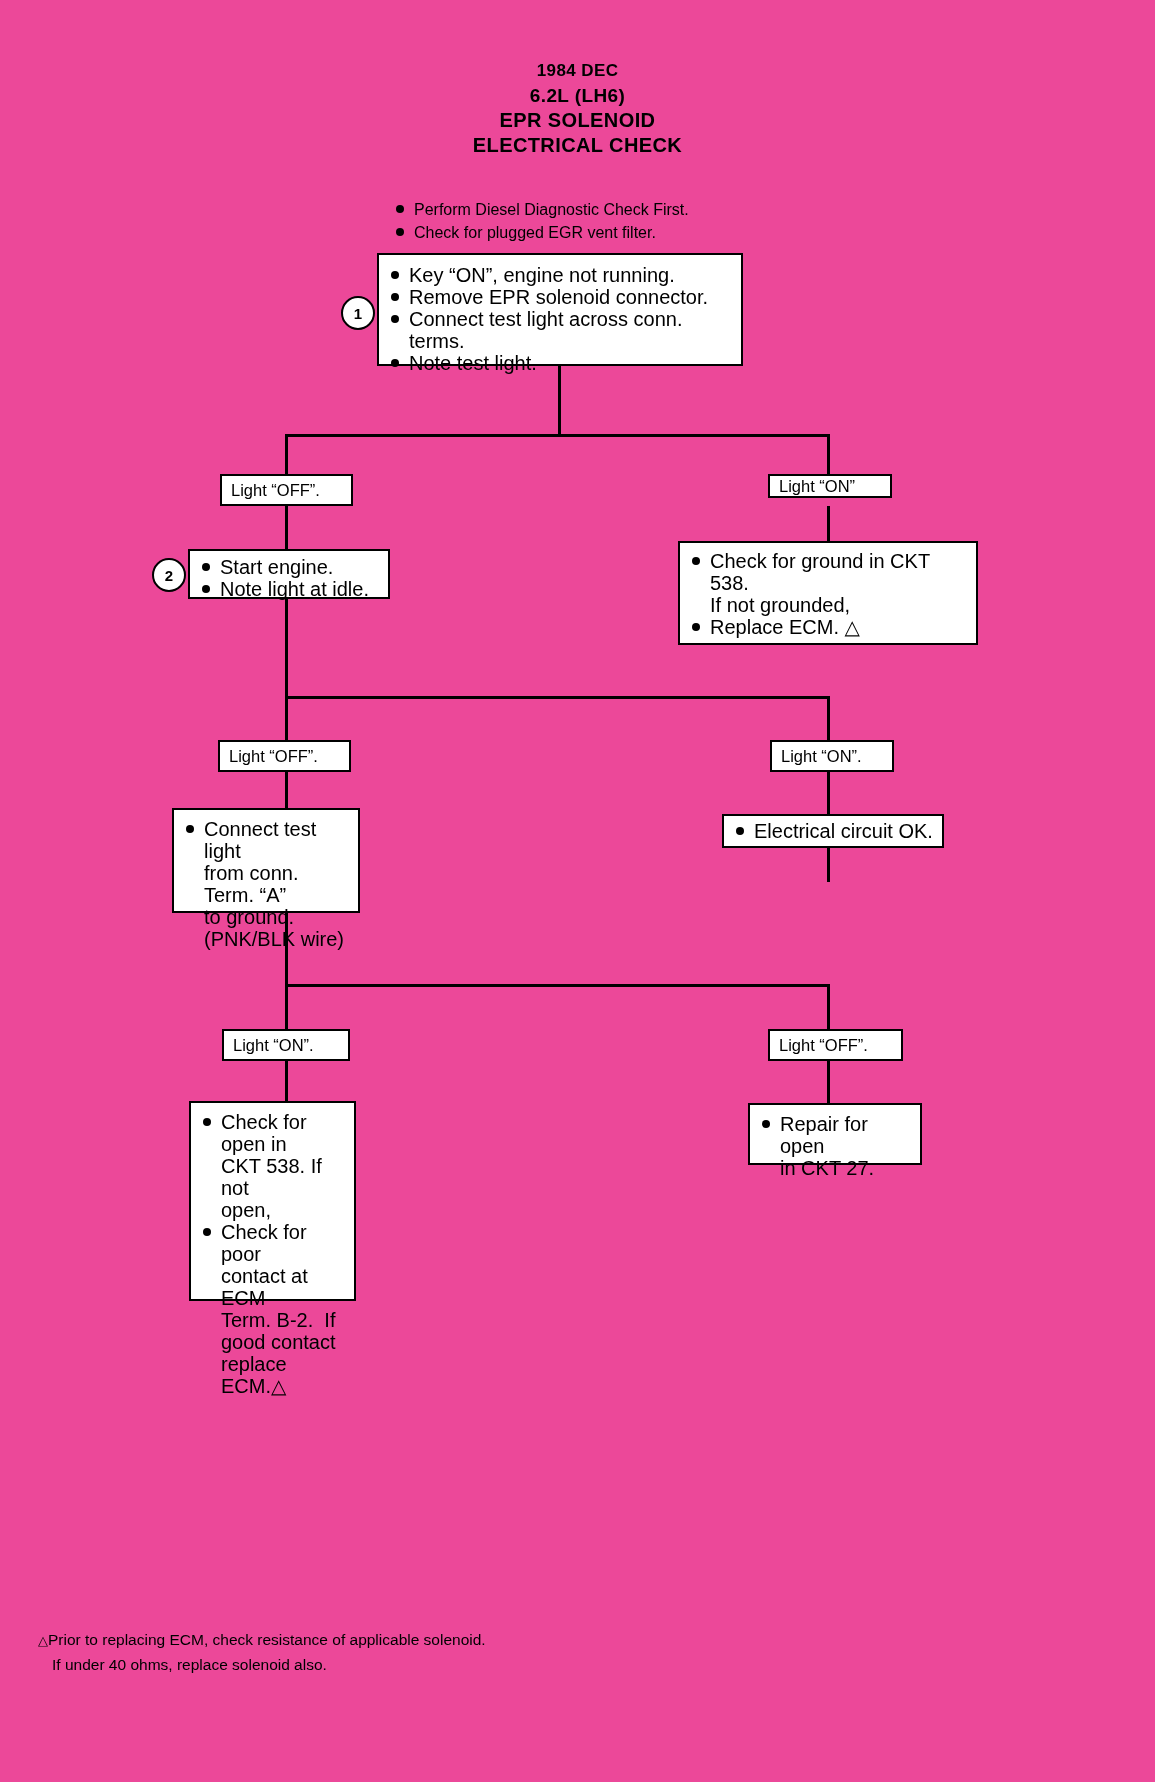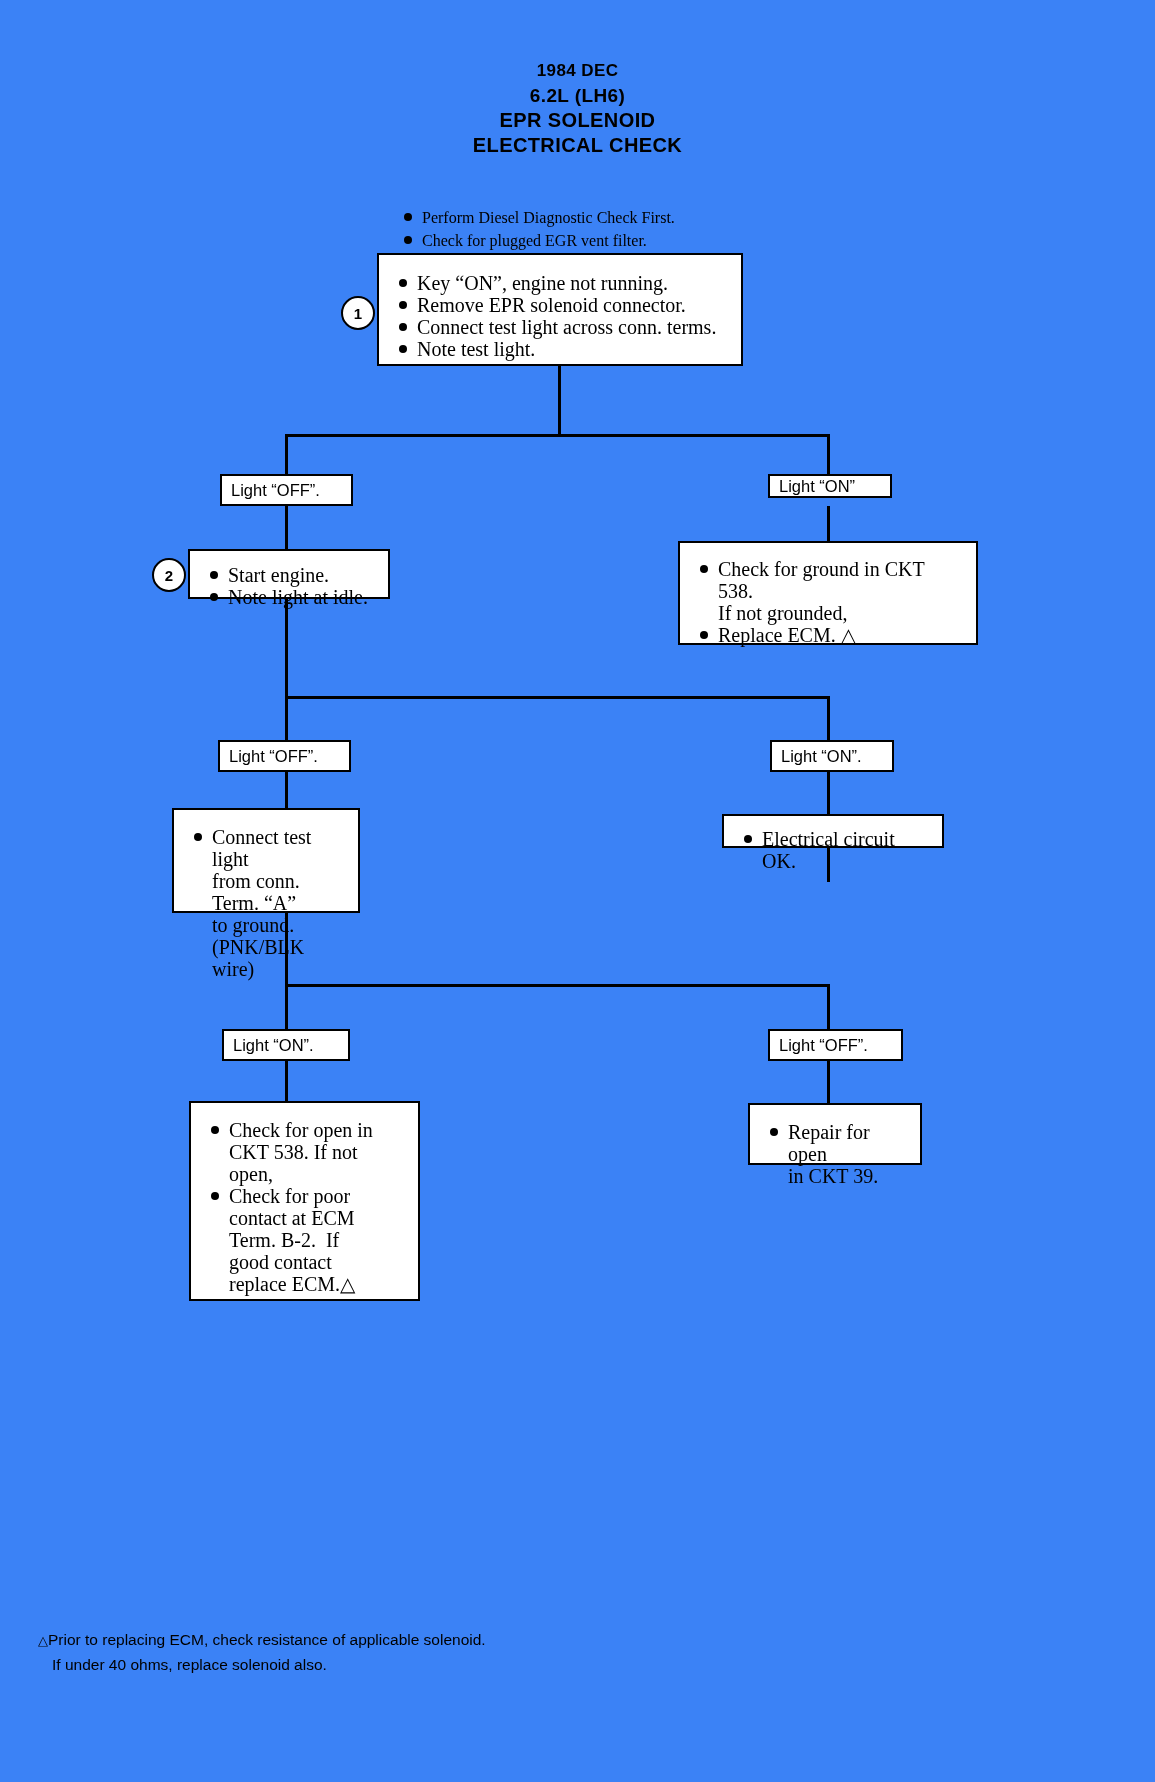--- a/index.html
+++ b/index.html
@@ -9,21 +9,21 @@
   }
   body {
     font-family: "Liberation Sans", sans-serif;
     color: #000000;
   }
   #page {
     position: relative;
     width: 1155px;
     height: 1782px;
     margin: 0 auto;
-    background: #3b82f6;
+    background: #ec4899;
     overflow: hidden;
   }
 
   
   .title-block {
     position: absolute;
     left: 0;
     top: 58px;
     width: 1155px;
     text-align: center;
@@ -58,23 +58,22 @@
     align-items: center;
     justify-content: flex-start;
     padding-left: 9px;
     font-size: 16.5px;
     white-space: nowrap;
   }
 
   
   ul.blist {
     list-style: none;
-    margin: 8px;
+    margin: 0;
     padding: 0;
-    font-family: Liberation Serif, serif;
   }
   ul.blist > li {
     position: relative;
     padding-left: 24px;
     font-size: 20px;
     line-height: 22px;
     white-space: pre-wrap;
   }
   ul.blist > li.bulleted::before {
     content: "";
@@ -248,40 +247,40 @@
   <div class="hline" style="left:285px; top:984px; width:545px;"></div>
   <div class="vline" style="left:827px; top:984px; height:46px;"></div>
   <div class="vline" style="left:285px; top:984px; height:46px;"></div>
 
   <div class="label-box" style="left:222px; top:1029px; width:128px; height:32px;">Light “ON”.</div>
   <div class="label-box" style="left:768px; top:1029px; width:135px; height:32px;">Light “OFF”.</div>
 
   <div class="vline" style="left:285px; top:1061px; height:44px;"></div>
   <div class="vline" style="left:827px; top:1061px; height:44px;"></div>
 
-  <div class="box" style="left:189px; top:1101px; width:231px; height:200px;">
+  <div class="box" style="left:189px; top:1101px; width:167px; height:200px;">
     <div class="box-inner" style="padding:8px 6px 8px 6px;">
       <ul class="blist">
         <li class="bulleted">Check for open in</li>
         <li class="cont">CKT 538. If not</li>
         <li class="cont">open,</li>
         <li class="bulleted">Check for poor</li>
         <li class="cont">contact at ECM</li>
         <li class="cont">Term. B-2.  If</li>
         <li class="cont">good contact</li>
         <li class="cont">replace ECM.△</li>
       </ul>
     </div>
   </div>
 
   <div class="box" style="left:748px; top:1103px; width:174px; height:62px;">
     <div class="box-inner" style="padding:8px 6px 8px 6px;">
       <ul class="blist">
         <li class="bulleted">Repair for open</li>
-        <li class="cont">in CKT 39.</li>
+        <li class="cont">in CKT 27.</li>
       </ul>
     </div>
   </div>
 
   <div class="footnote">
     <span class="tri">△</span><span>Prior to replacing ECM, check resistance of applicable solenoid.</span>
     <span class="fn-l2">If under 40 ohms, replace solenoid also.</span>
   </div>
 
 </div>

